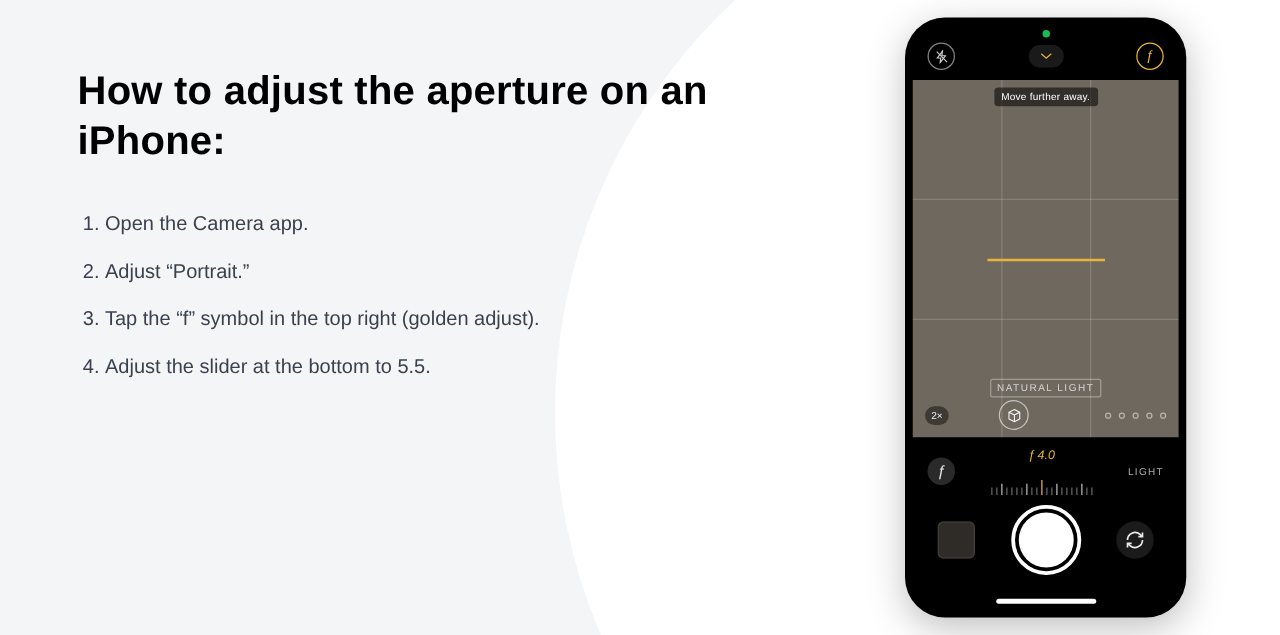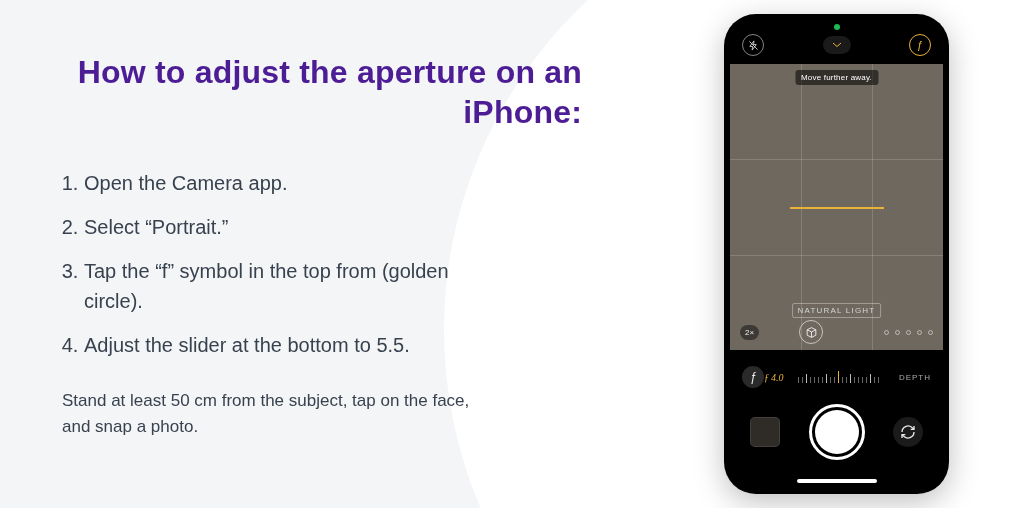--- a/index.html
+++ b/index.html
@@ -28,29 +28,28 @@
   .text-col {
     position: absolute;
     left: 62px;
     top: 52px;
     width: 520px;
   }
   .title {
     font-size: 32px;
     font-weight: 700;
     line-height: 1.25;
-    color: #4c1d95;
+    color: #000000;
     letter-spacing: 0.2px;
     margin-bottom: 36px;
-    text-align: right;
   }
   ol.steps {
     list-style: decimal;
     padding-left: 22px;
-    font-size: 20px;
+    font-size: 16px;
     line-height: 1.5;
     color: #38424f;
   }
   ol.steps li { margin-bottom: 14px; max-width: 420px; }
   .footer-para {
     margin-top: 28px;
     font-size: 17px;
     line-height: 1.55;
     color: #38424f;
     max-width: 440px;
@@ -201,23 +200,22 @@
     border-radius: 50%;
     background: #2a2a2a;
     display:flex; align-items:center; justify-content:center;
     font-style: italic;
     font-size: 12px;
     margin-left: 12px;
     color: #e8e8e8;
   }
   .aperture-slider {
     flex: 1;
-    display:flex; flex-direction:row; align-items:center;
+    display:flex; flex-direction:column; align-items:center;
     gap: 14px;
-    font-family: Liberation Serif, serif;
   }
   .aperture-value { font-size: 10px; color: #e9b33a; font-style: italic; }
   .ticks {
     display:flex; gap:3px; align-items:flex-end;
   }
   .tick { width:1px; height:6px; background:#666; }
   .tick.major { height:9px; background:#bbb; }
   .tick.center { height:12px; background:#e9b33a; }
   .depth-label {
     font-size: 8px; letter-spacing: 1px;
@@ -266,25 +264,24 @@
 </head>
 <body>
 
 <div class="card">
   <div class="swoosh"></div>
 
   <div class="text-col">
     <h1 class="title">How to adjust the aperture on an iPhone:</h1>
     <ol class="steps">
       <li>Open the Camera app.</li>
-      <li>Select “Portrait.”</li>
-      <li>Tap the “f” symbol in the top from (golden circle).</li>
+      <li>Adjust “Portrait.”</li>
+      <li>Tap the “f” symbol in the top right (golden adjust).</li>
       <li>Adjust the slider at the bottom to 5.5.</li>
     </ol>
-    <p class="footer-para">Stand at least 50 cm from the subject, tap on the face, and snap a photo.</p>
   </div>
 
   <div class="phone">
     <div class="screen">
       <div class="island-dot"></div>
 
       <div class="topbar">
         <div class="circ-icon">
           <svg viewBox="0 0 24 24" width="11" height="11" fill="none" stroke="currentColor" stroke-width="2">
             <path d="M13 2 4 14h6l-1 8 9-12h-6z"></path>
@@ -352,21 +349,21 @@
               <div class="tick major"></div>
               <div class="tick"></div>
               <div class="tick"></div>
             <div class="tick"></div>
               <div class="tick"></div>
               <div class="tick major"></div>
               <div class="tick"></div>
               <div class="tick"></div>
           </div>
         </div>
-        <div class="depth-label">DEPTH</div>
+        <div class="depth-label">LIGHT</div>
       </div>
 
       <div class="shutter-row">
         <div class="thumb"></div>
         <div class="shutter">
           <div class="shutter-inner"></div>
         </div>
         <div class="flip">
           <svg viewBox="0 0 24 24" fill="none" stroke="#eaeaea" stroke-width="2">
             <path d="M3 12a9 9 0 0 1 15-6.7L21 8"></path>

